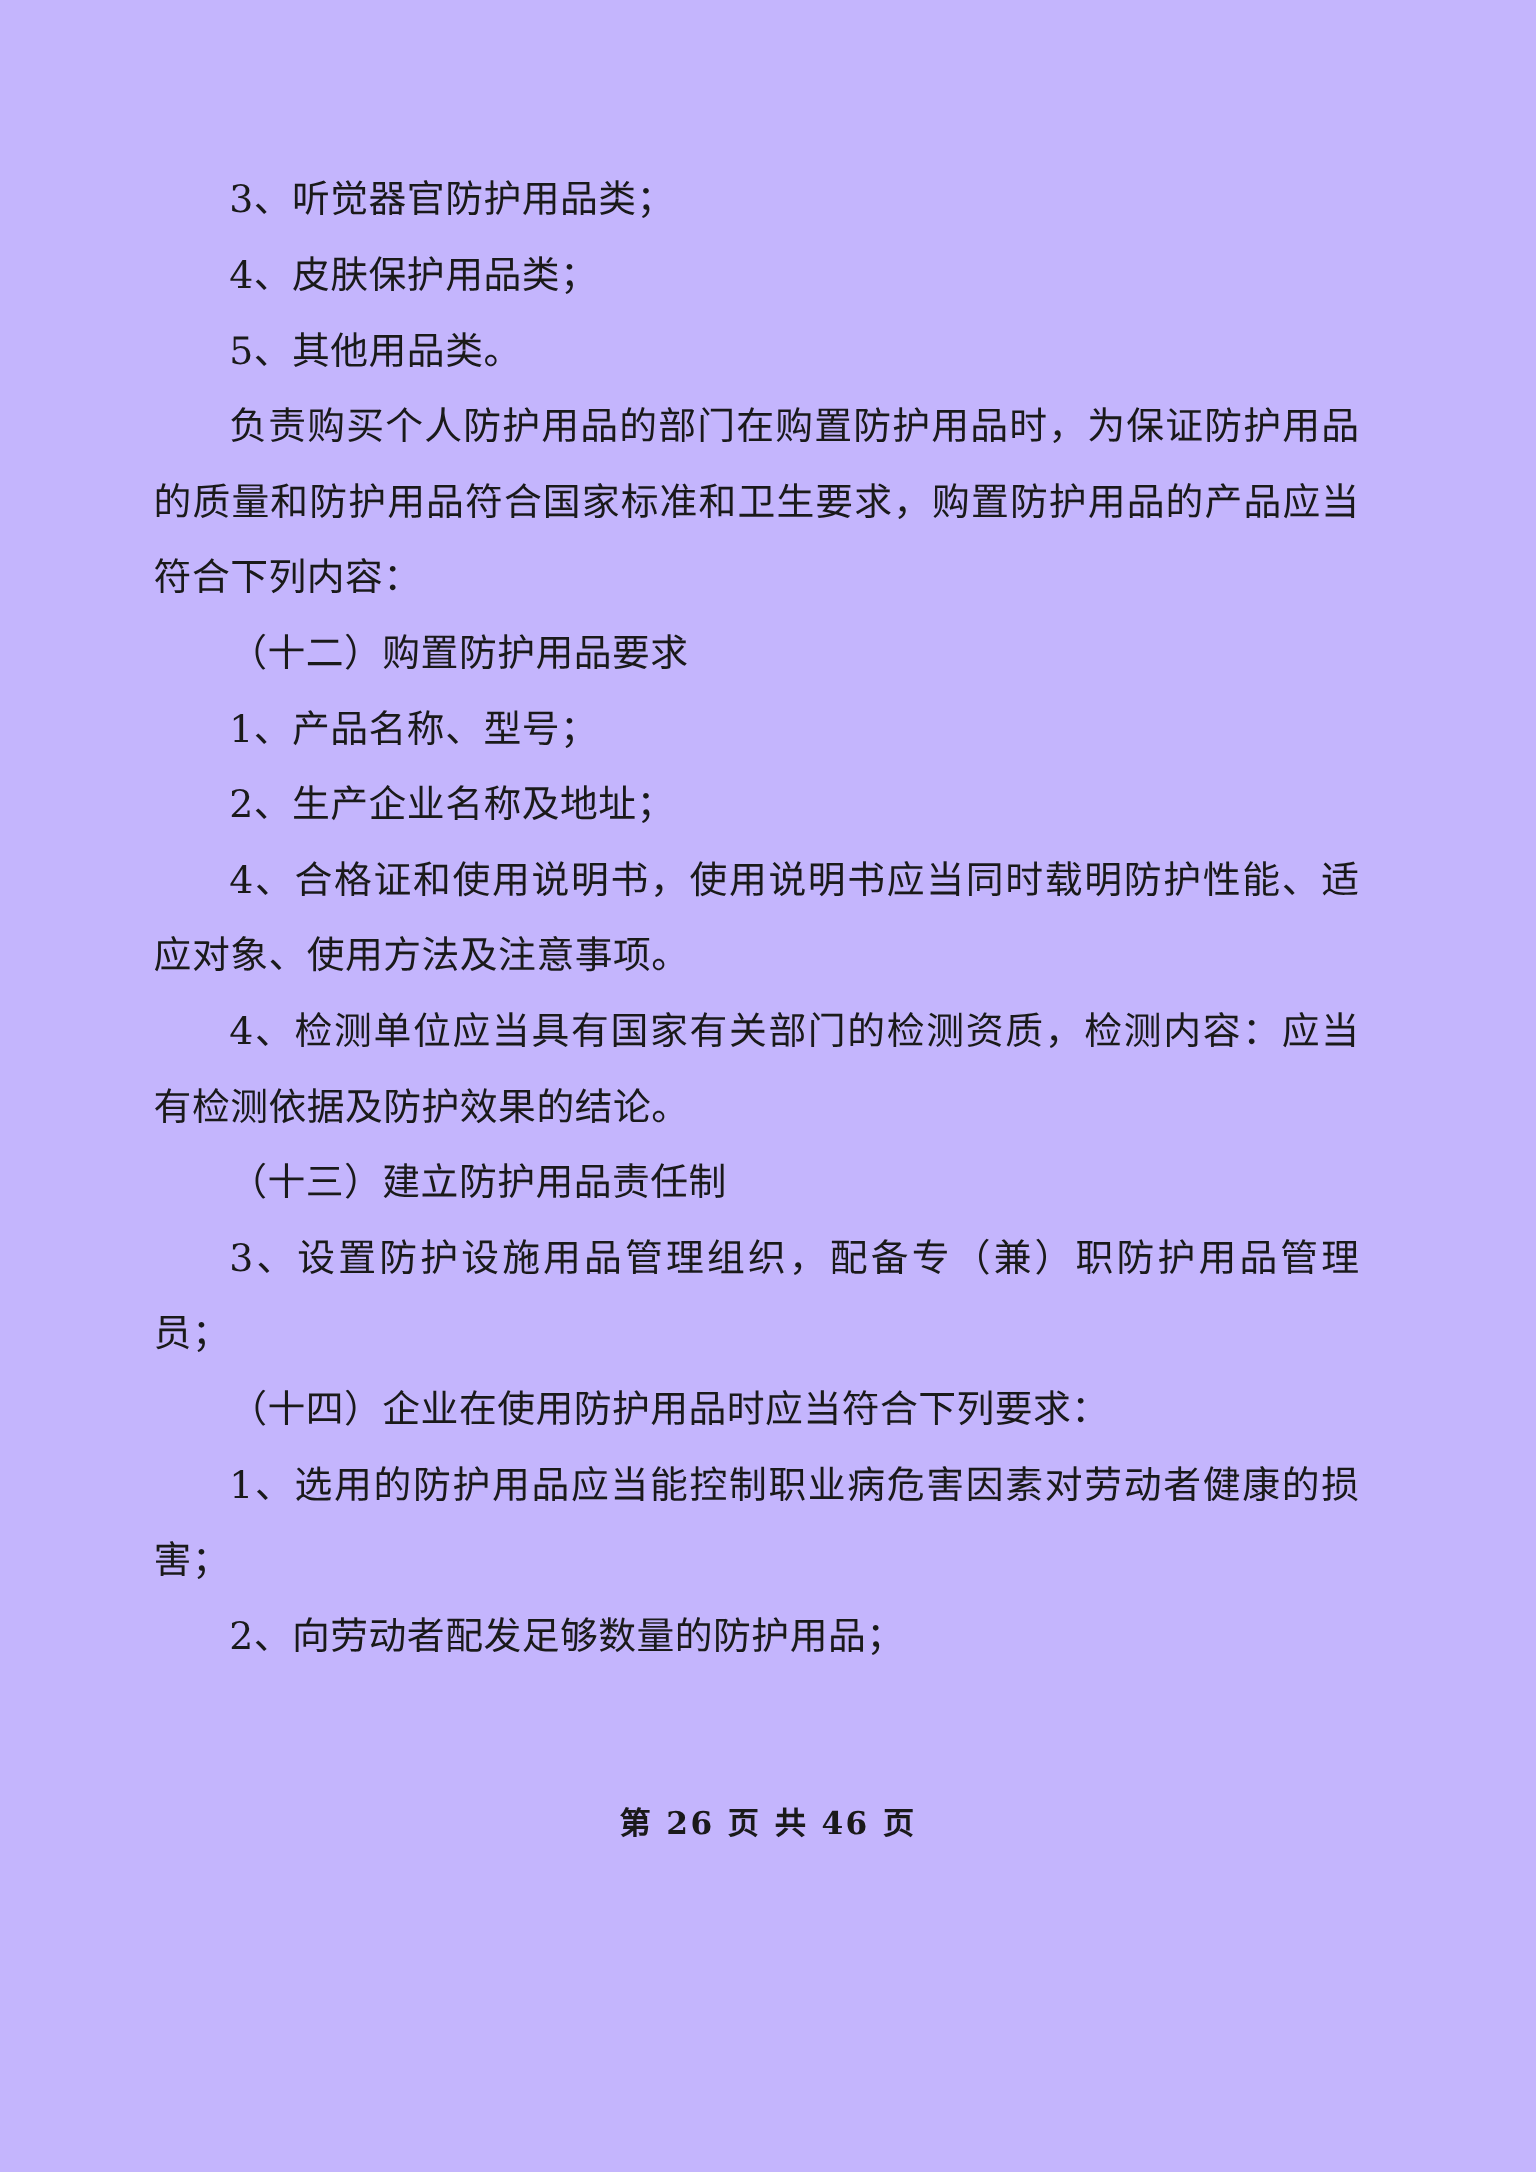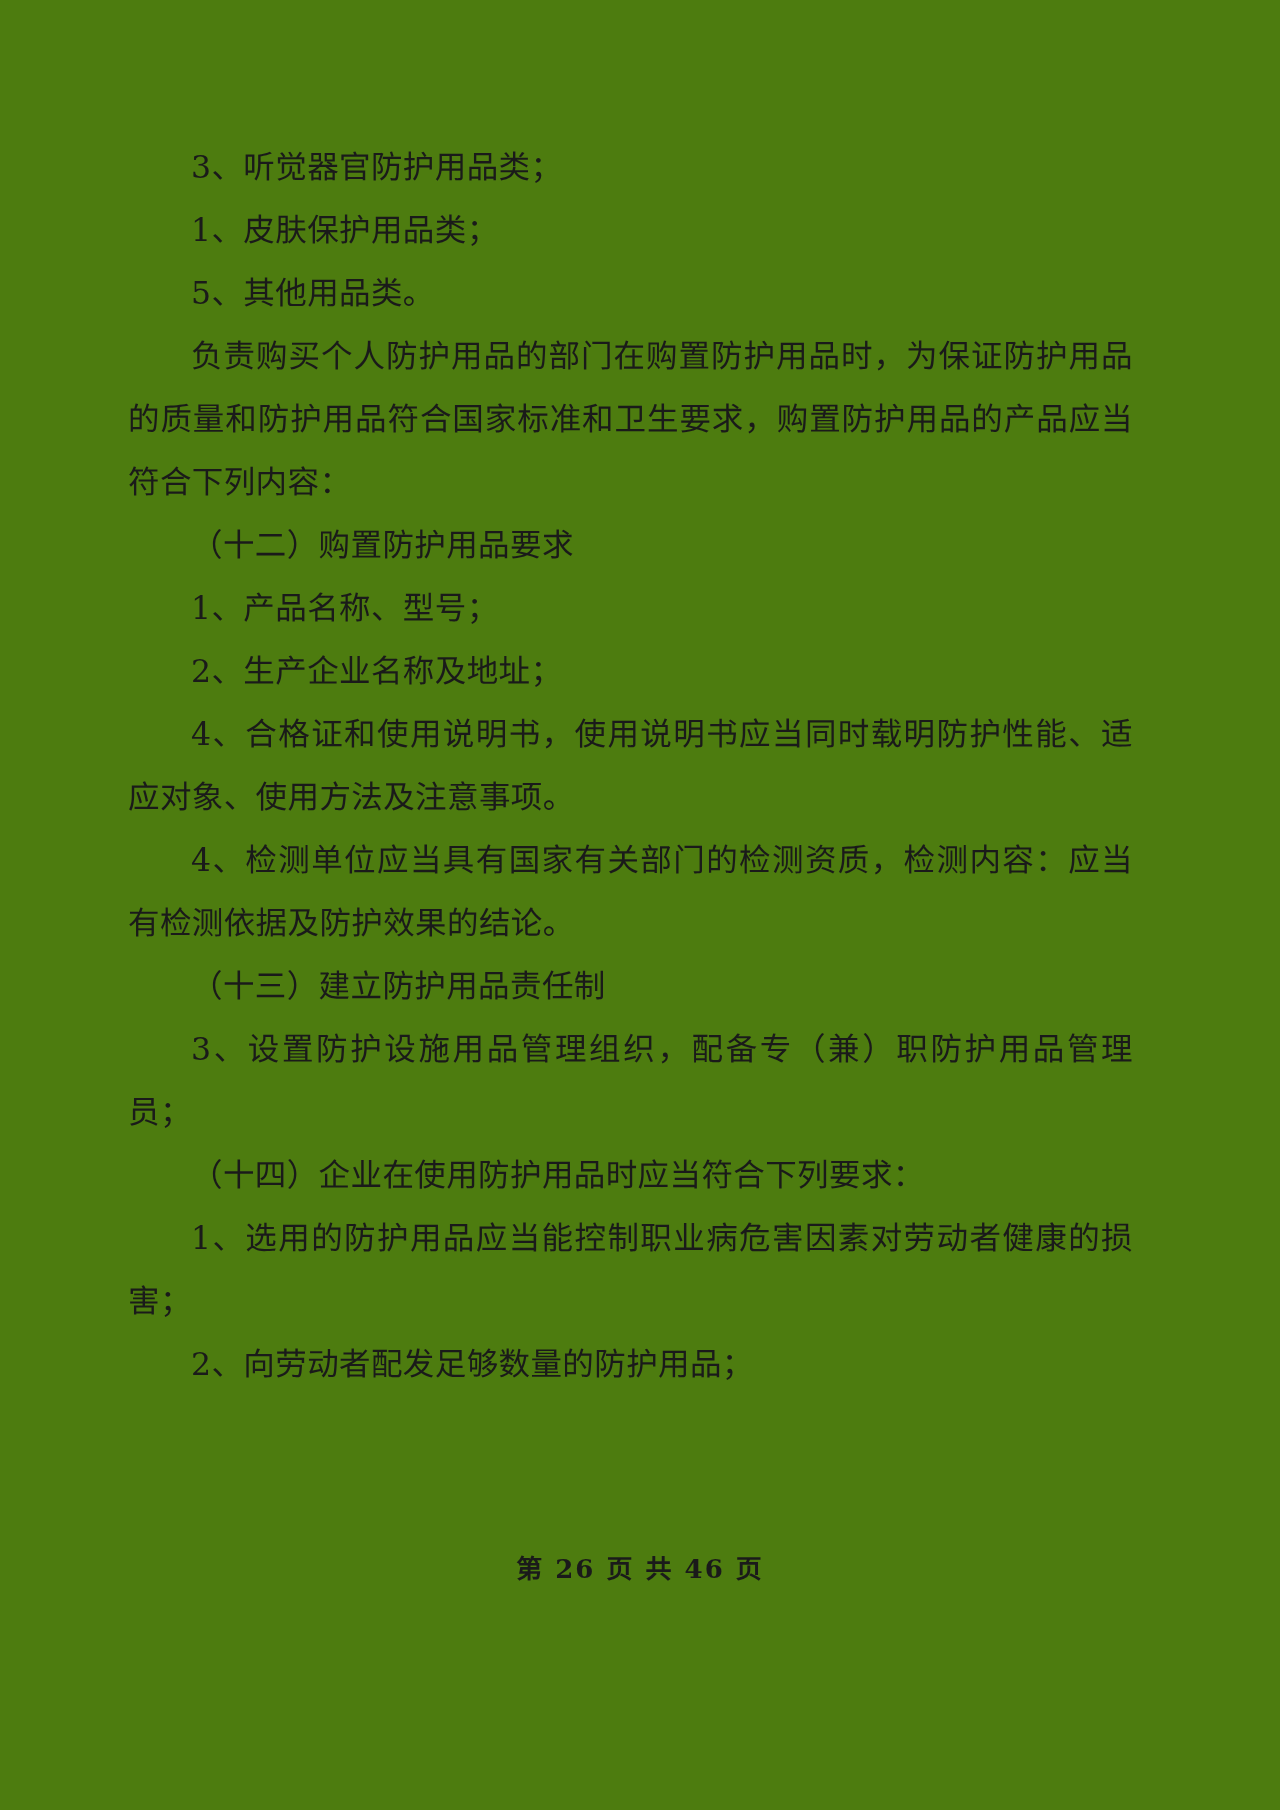--- a/index.html
+++ b/index.html
@@ -4,21 +4,21 @@
 <style>
   html, body {
     margin: 0;
     padding: 0;
     background: #ffffff;
   }
   .page {
     position: relative;
     width: 1280px;
     height: 1810px;
-    background: #4d7c0f;
+    background: #c4b5fd;
     margin: 0 auto;
     box-sizing: border-box;
     font-family: "DejaVu Serif", "Liberation Serif", serif;
     color: #1a1a1a;
     overflow: hidden;
   }
   .content {
     position: absolute;
     left: 128px;
     top: 136px;
@@ -33,36 +33,36 @@
     text-justify: inter-ideograph;
     white-space: pre-wrap;
   }
   .indent {
     text-indent: 63px;
   }
   .footer {
     position: absolute;
     left: 0;
     right: 0;
-    top: 1548px;
+    top: 1498px;
     text-align: center;
     font-family: "DejaVu Serif", "Liberation Serif", serif;
     font-size: 26px;
     font-weight: bold;
     letter-spacing: 2px;
     color: #1a1a1a;
   }
 </style>
 </head>
 <body>
 
 <div class="page">
   <div class="content">
     <p class="para indent">3、听觉器官防护用品类；</p>
-    <p class="para indent">1、皮肤保护用品类；</p>
+    <p class="para indent">4、皮肤保护用品类；</p>
     <p class="para indent">5、其他用品类。</p>
     <p class="para indent">负责购买个人防护用品的部门在购置防护用品时，为保证防护用品的质量和防护用品符合国家标准和卫生要求，购置防护用品的产品应当符合下列内容：</p>
     <p class="para indent">（十二）购置防护用品要求</p>
     <p class="para indent">1、产品名称、型号；</p>
     <p class="para indent">2、生产企业名称及地址；</p>
     <p class="para indent">4、合格证和使用说明书，使用说明书应当同时载明防护性能、适应对象、使用方法及注意事项。</p>
     <p class="para indent">4、检测单位应当具有国家有关部门的检测资质，检测内容：应当有检测依据及防护效果的结论。</p>
     <p class="para indent">（十三）建立防护用品责任制</p>
     <p class="para indent">3、设置防护设施用品管理组织，配备专（兼）职防护用品管理员；</p>
     <p class="para indent">（十四）企业在使用防护用品时应当符合下列要求：</p>

